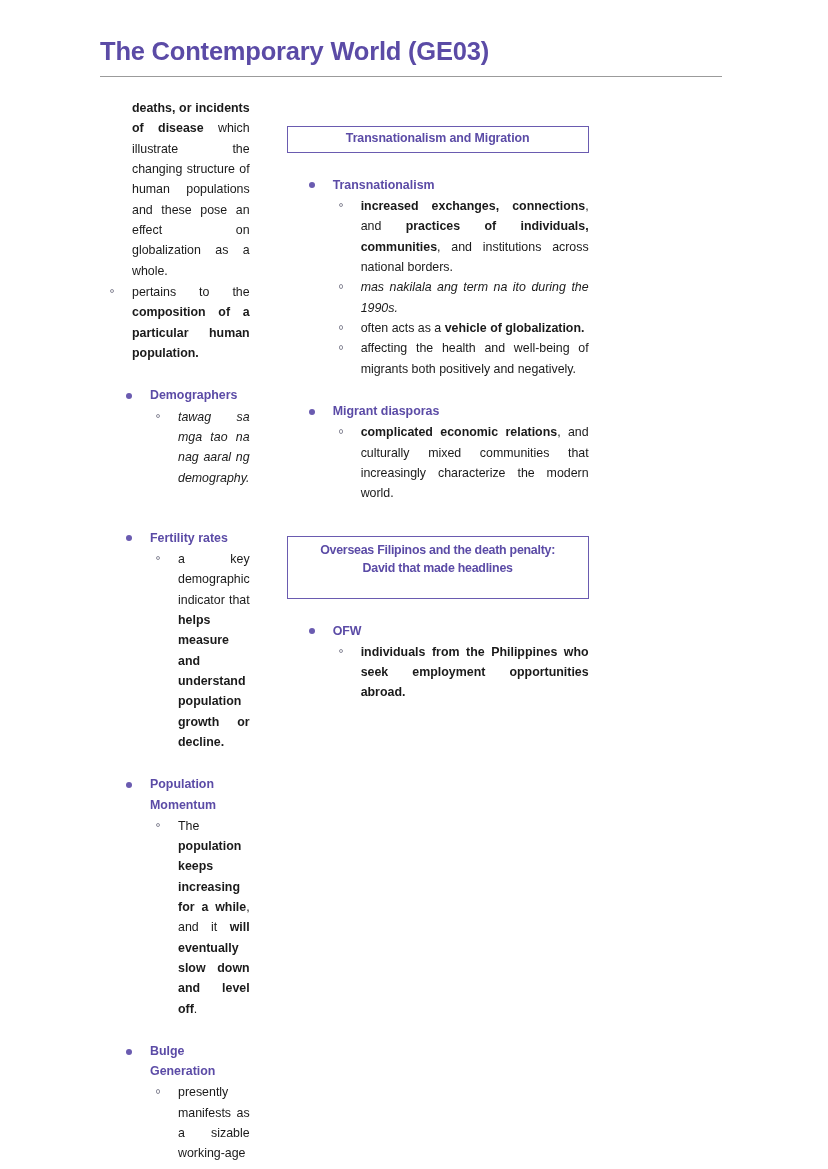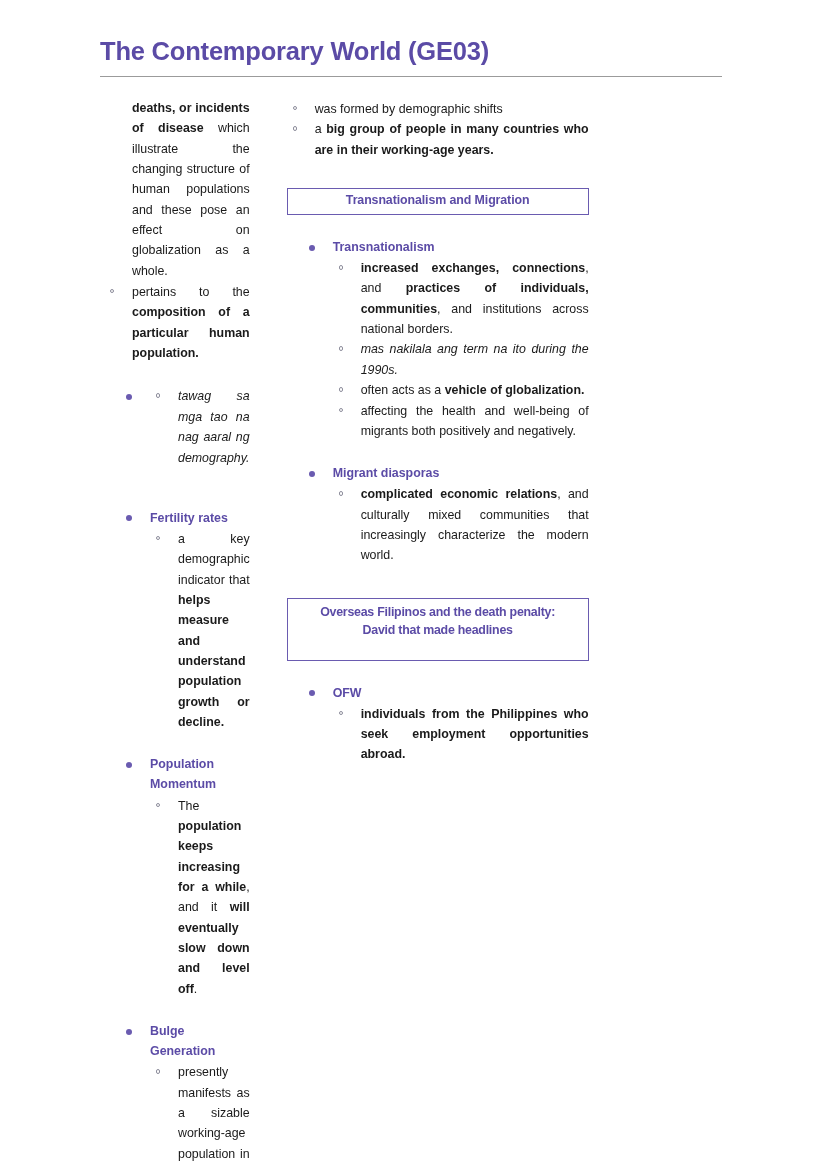--- a/index.html
+++ b/index.html
@@ -190,20 +190,21 @@
 
       <ul class="lvl2 continued">
         <li class="sub">pertains to the <b>composition of a particular human population.</b></li>
       </ul>
 
       <div class="gap-lg"></div>
 
       <ul class="lvl1">
 
         <li class="topic">
+          <span class="topic-label">Demographers</span>
           <ul class="lvl2">
             <li class="sub"><i>tawag sa mga tao na nag aaral ng demography.</i></li>
           </ul>
         </li>
 
         <li class="gap-md"></li>
 
 
         <li class="gap-md"></li>
 
@@ -230,24 +231,20 @@
           <ul class="lvl2">
             <li class="sub">presently manifests as a sizable working-age population in many countries</li>
           </ul>
         </li>
 
       </ul>
     </div>
 
     <div class="col col-right">
 
-      <ul class="lvl2 continued">
-        <li class="sub">was formed by demographic shifts</li>
-        <li class="sub">a <b>big group of people in many countries who are in their working-age years.</b></li>
-      </ul>
 
       <div class="gap-xl"></div>
 
       <div class="section-box">
         <span class="bline">Transnationalism and Migration</span>
       </div>
 
       <div class="gap-lg"></div>
 
       <ul class="lvl1">

